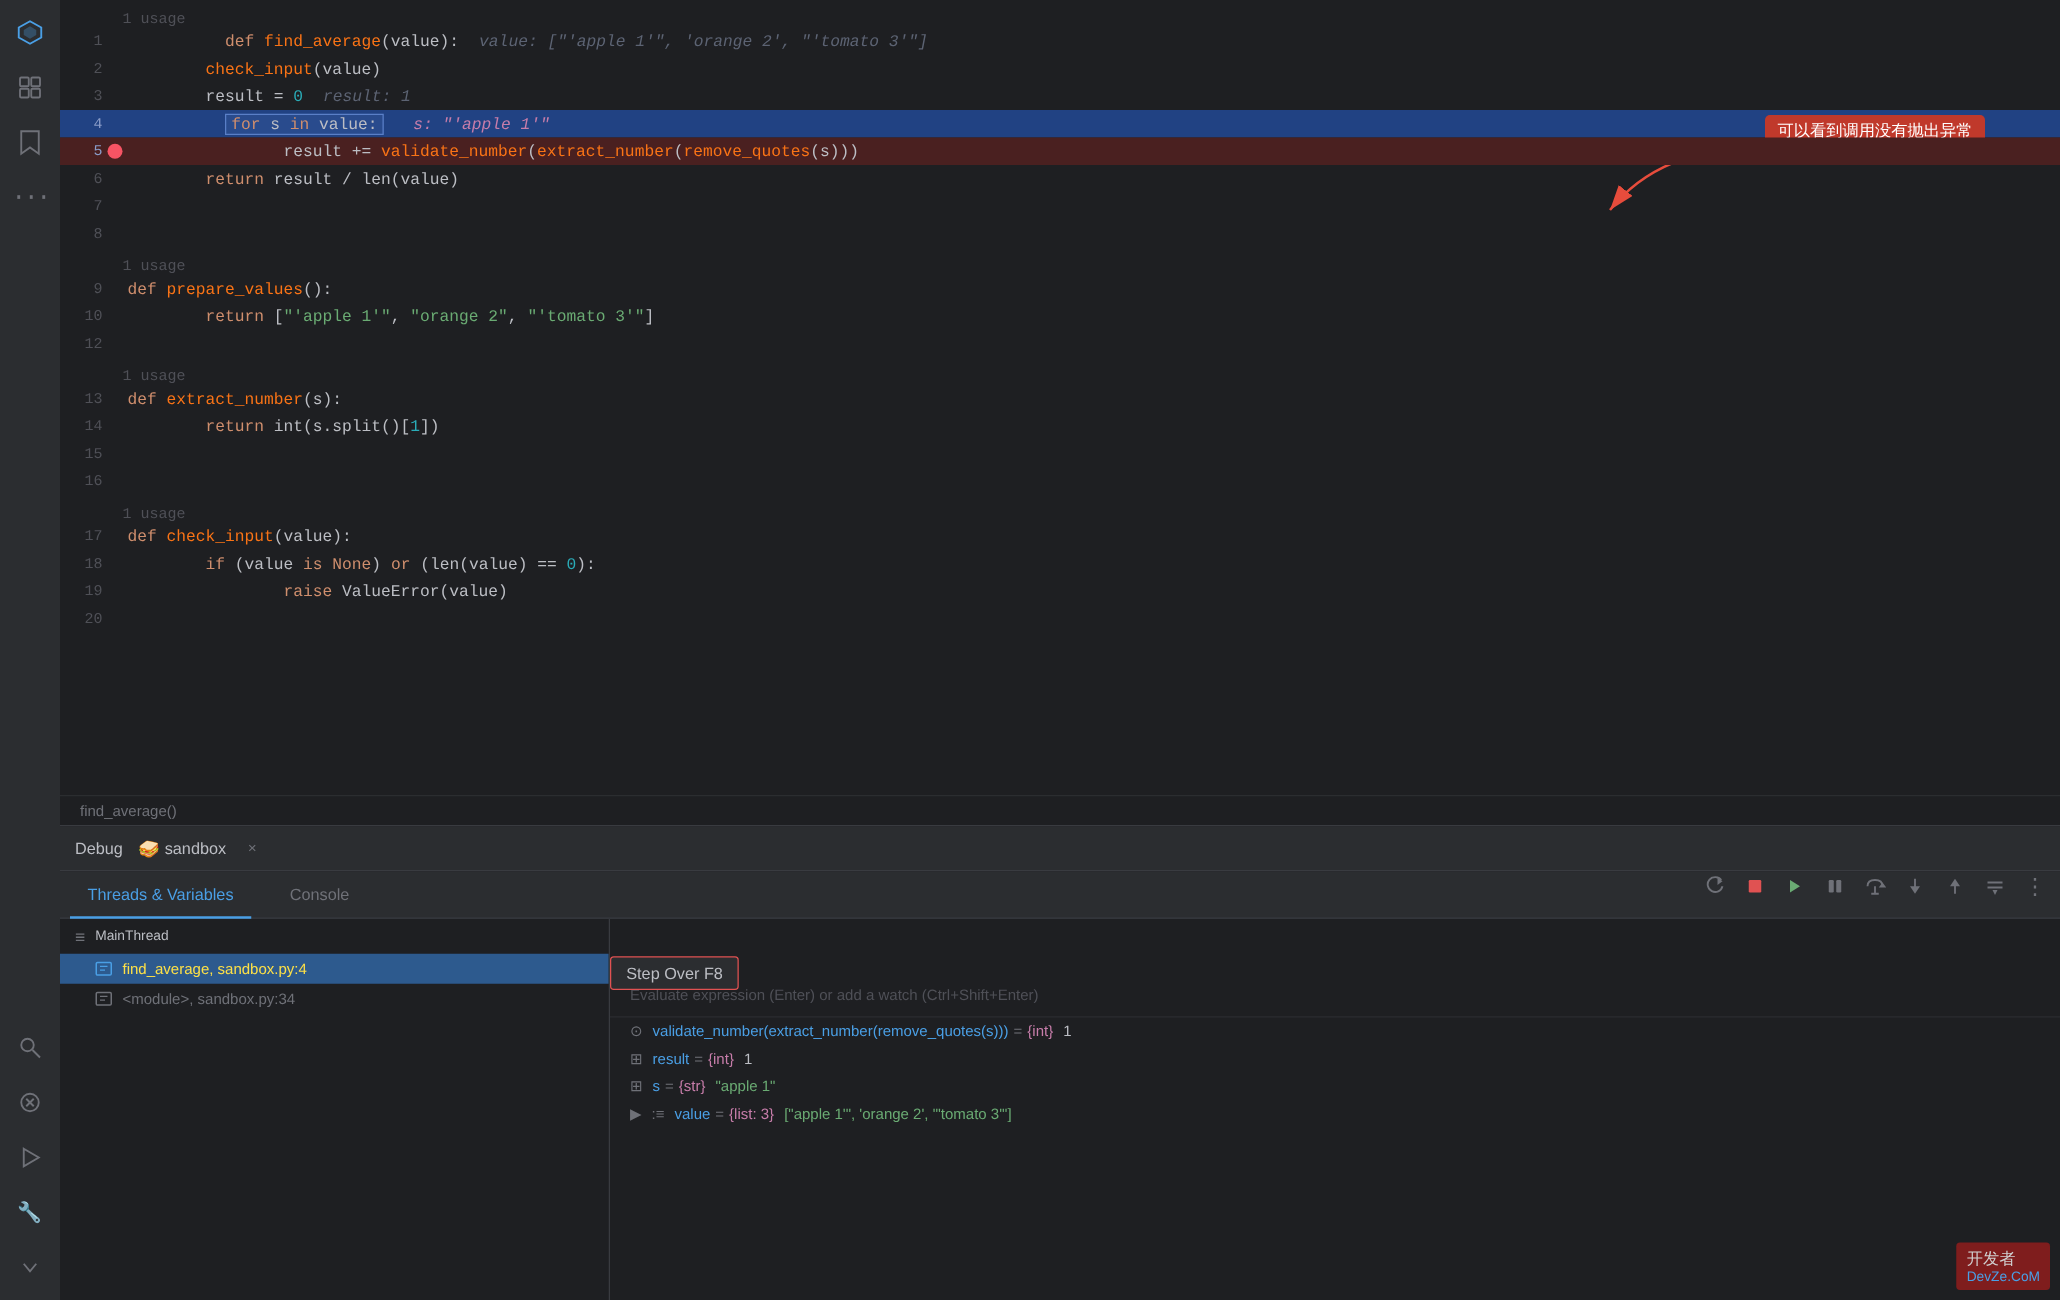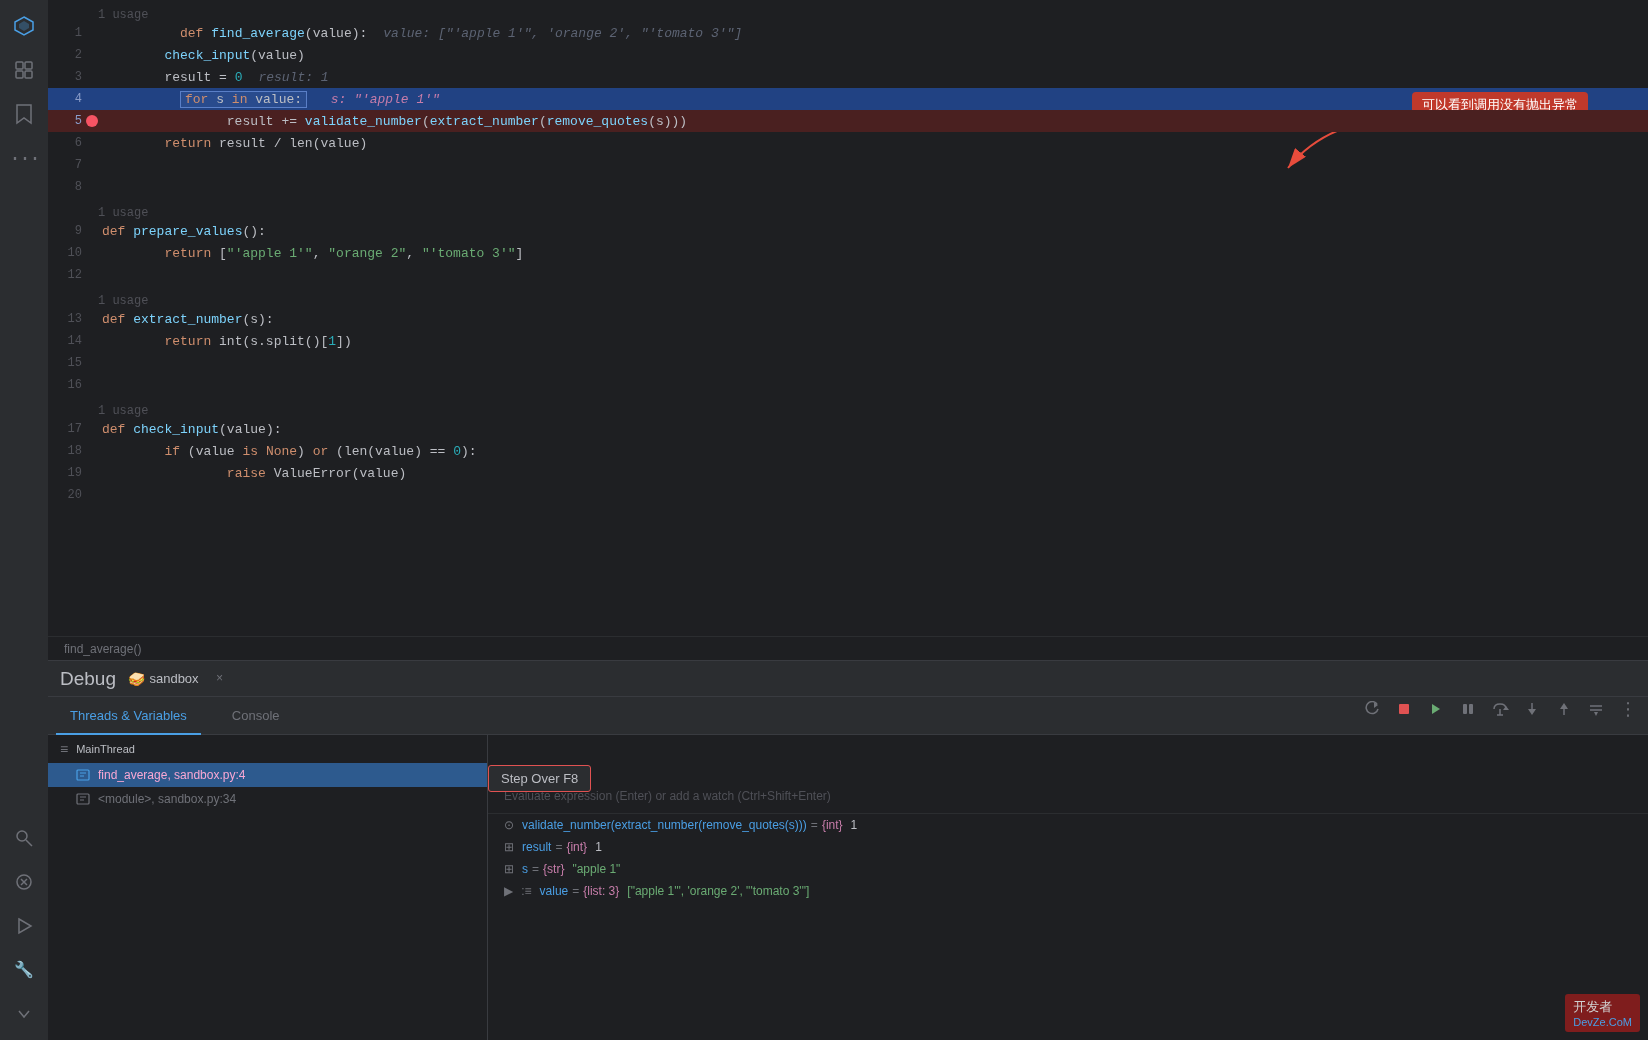--- a/index.html
+++ b/index.html
@@ -123,21 +123,21 @@
       color: #4f5057;
       font-size: 12px;
       height: 22px;
       display: flex;
       align-items: flex-end;
       padding-left: 50px;
     }
 
     
     .kw { color: #cf8e6d; }
-    .fn { color: #7dd3fc; }
+    .fn { color: #f97316; }
     .param { color: #bcbec4; }
     .str { color: #6aab73; }
     .num { color: #2aacb8; }
     .op { color: #bcbec4; }
     .hint-text { color: #5c6373; font-style: italic; margin-left: 16px; }
     .hint-val { color: #c77daa; font-style: italic; margin-left: 8px; }
 
     
     .for-box {
       display: inline-block;
@@ -175,21 +175,21 @@
       display: flex;
       align-items: center;
       padding: 0 12px;
       gap: 12px;
       border-bottom: 1px solid #393b40;
     }
 
     .debug-title {
       color: #bcbec4;
       font-family: 'Segoe UI', sans-serif;
-      font-size: 19px;
+      font-size: 13px;
       font-weight: 500;
     }
 
     .debug-tab-bar {
       display: flex;
       align-items: flex-start;
       height: 38px;
       background: #2b2d30;
       border-bottom: 1px solid #393b40;
       padding: 0 8px;
@@ -259,21 +259,21 @@
       display: flex;
       align-items: center;
       gap: 8px;
       font-family: 'Segoe UI', sans-serif;
       font-size: 12px;
       color: #6f7178;
       cursor: pointer;
     }
     .stack-item.active {
       background: #2d5a8e;
-      color: #f9a8d4;
+      color: #fde047;
     }
 
     
     .variables-panel {
       flex: 1;
       overflow-y: auto;
       padding: 8px 0;
       margin-top: 36px;
     }
 

